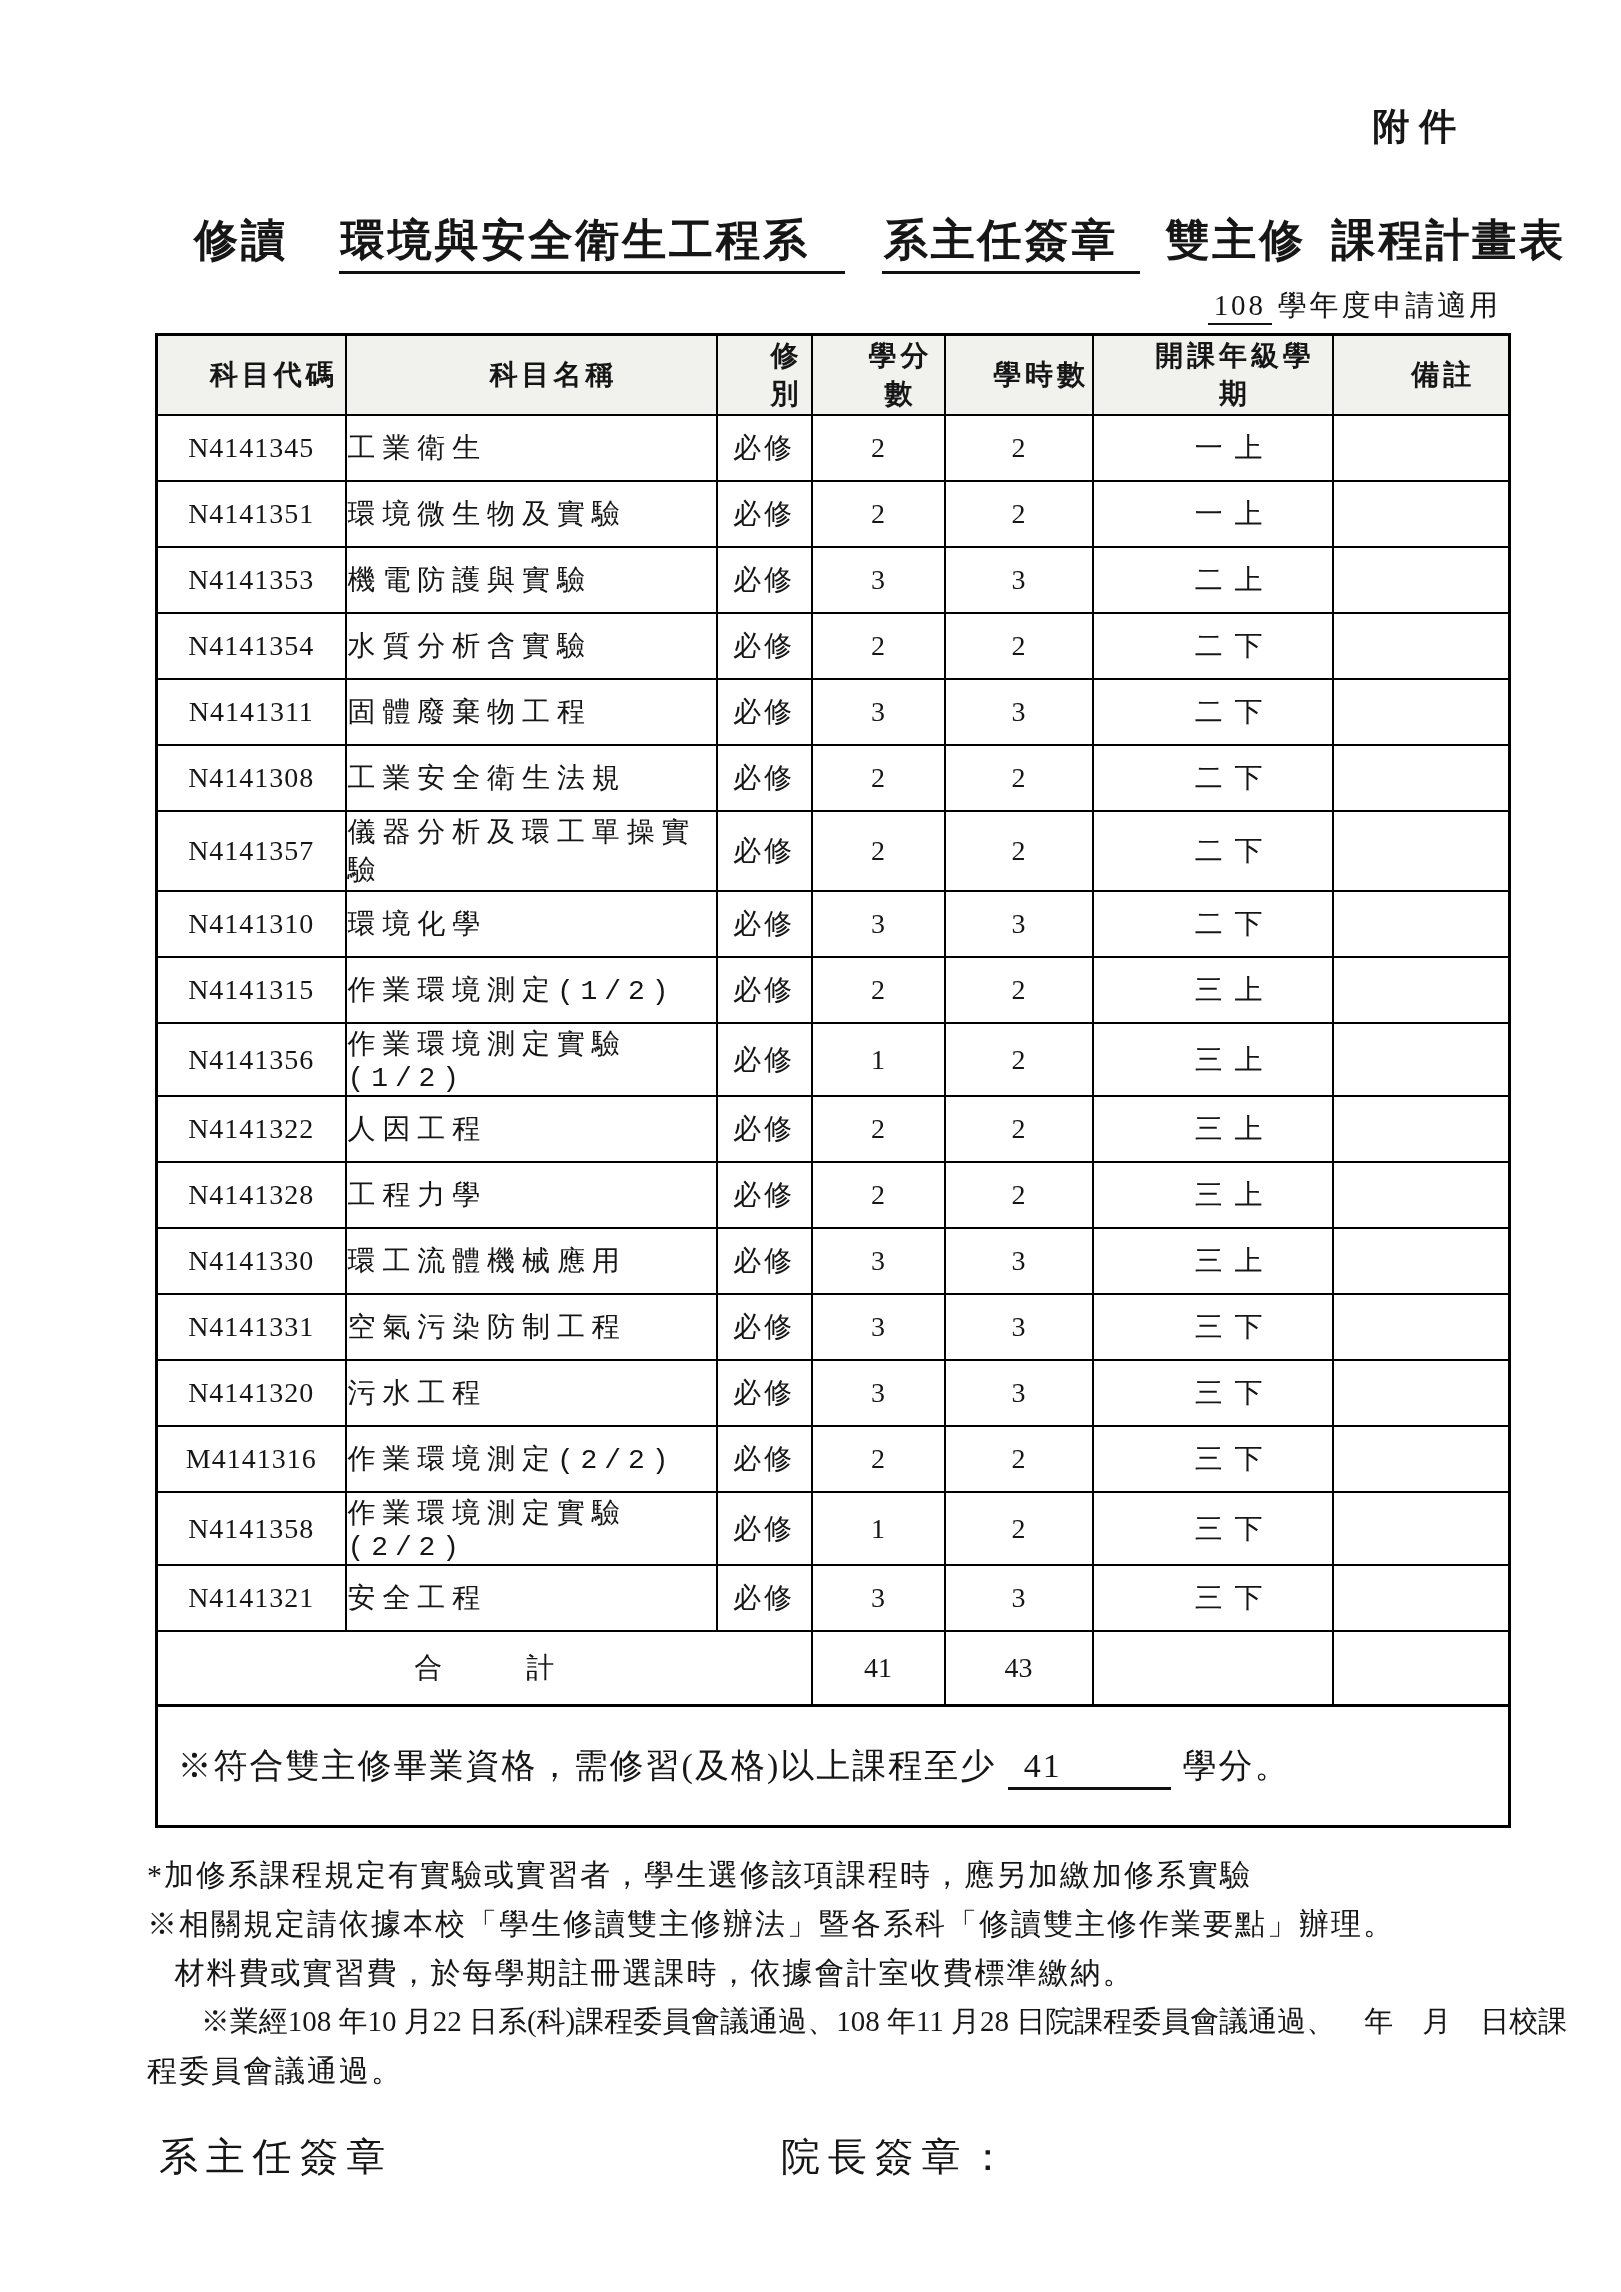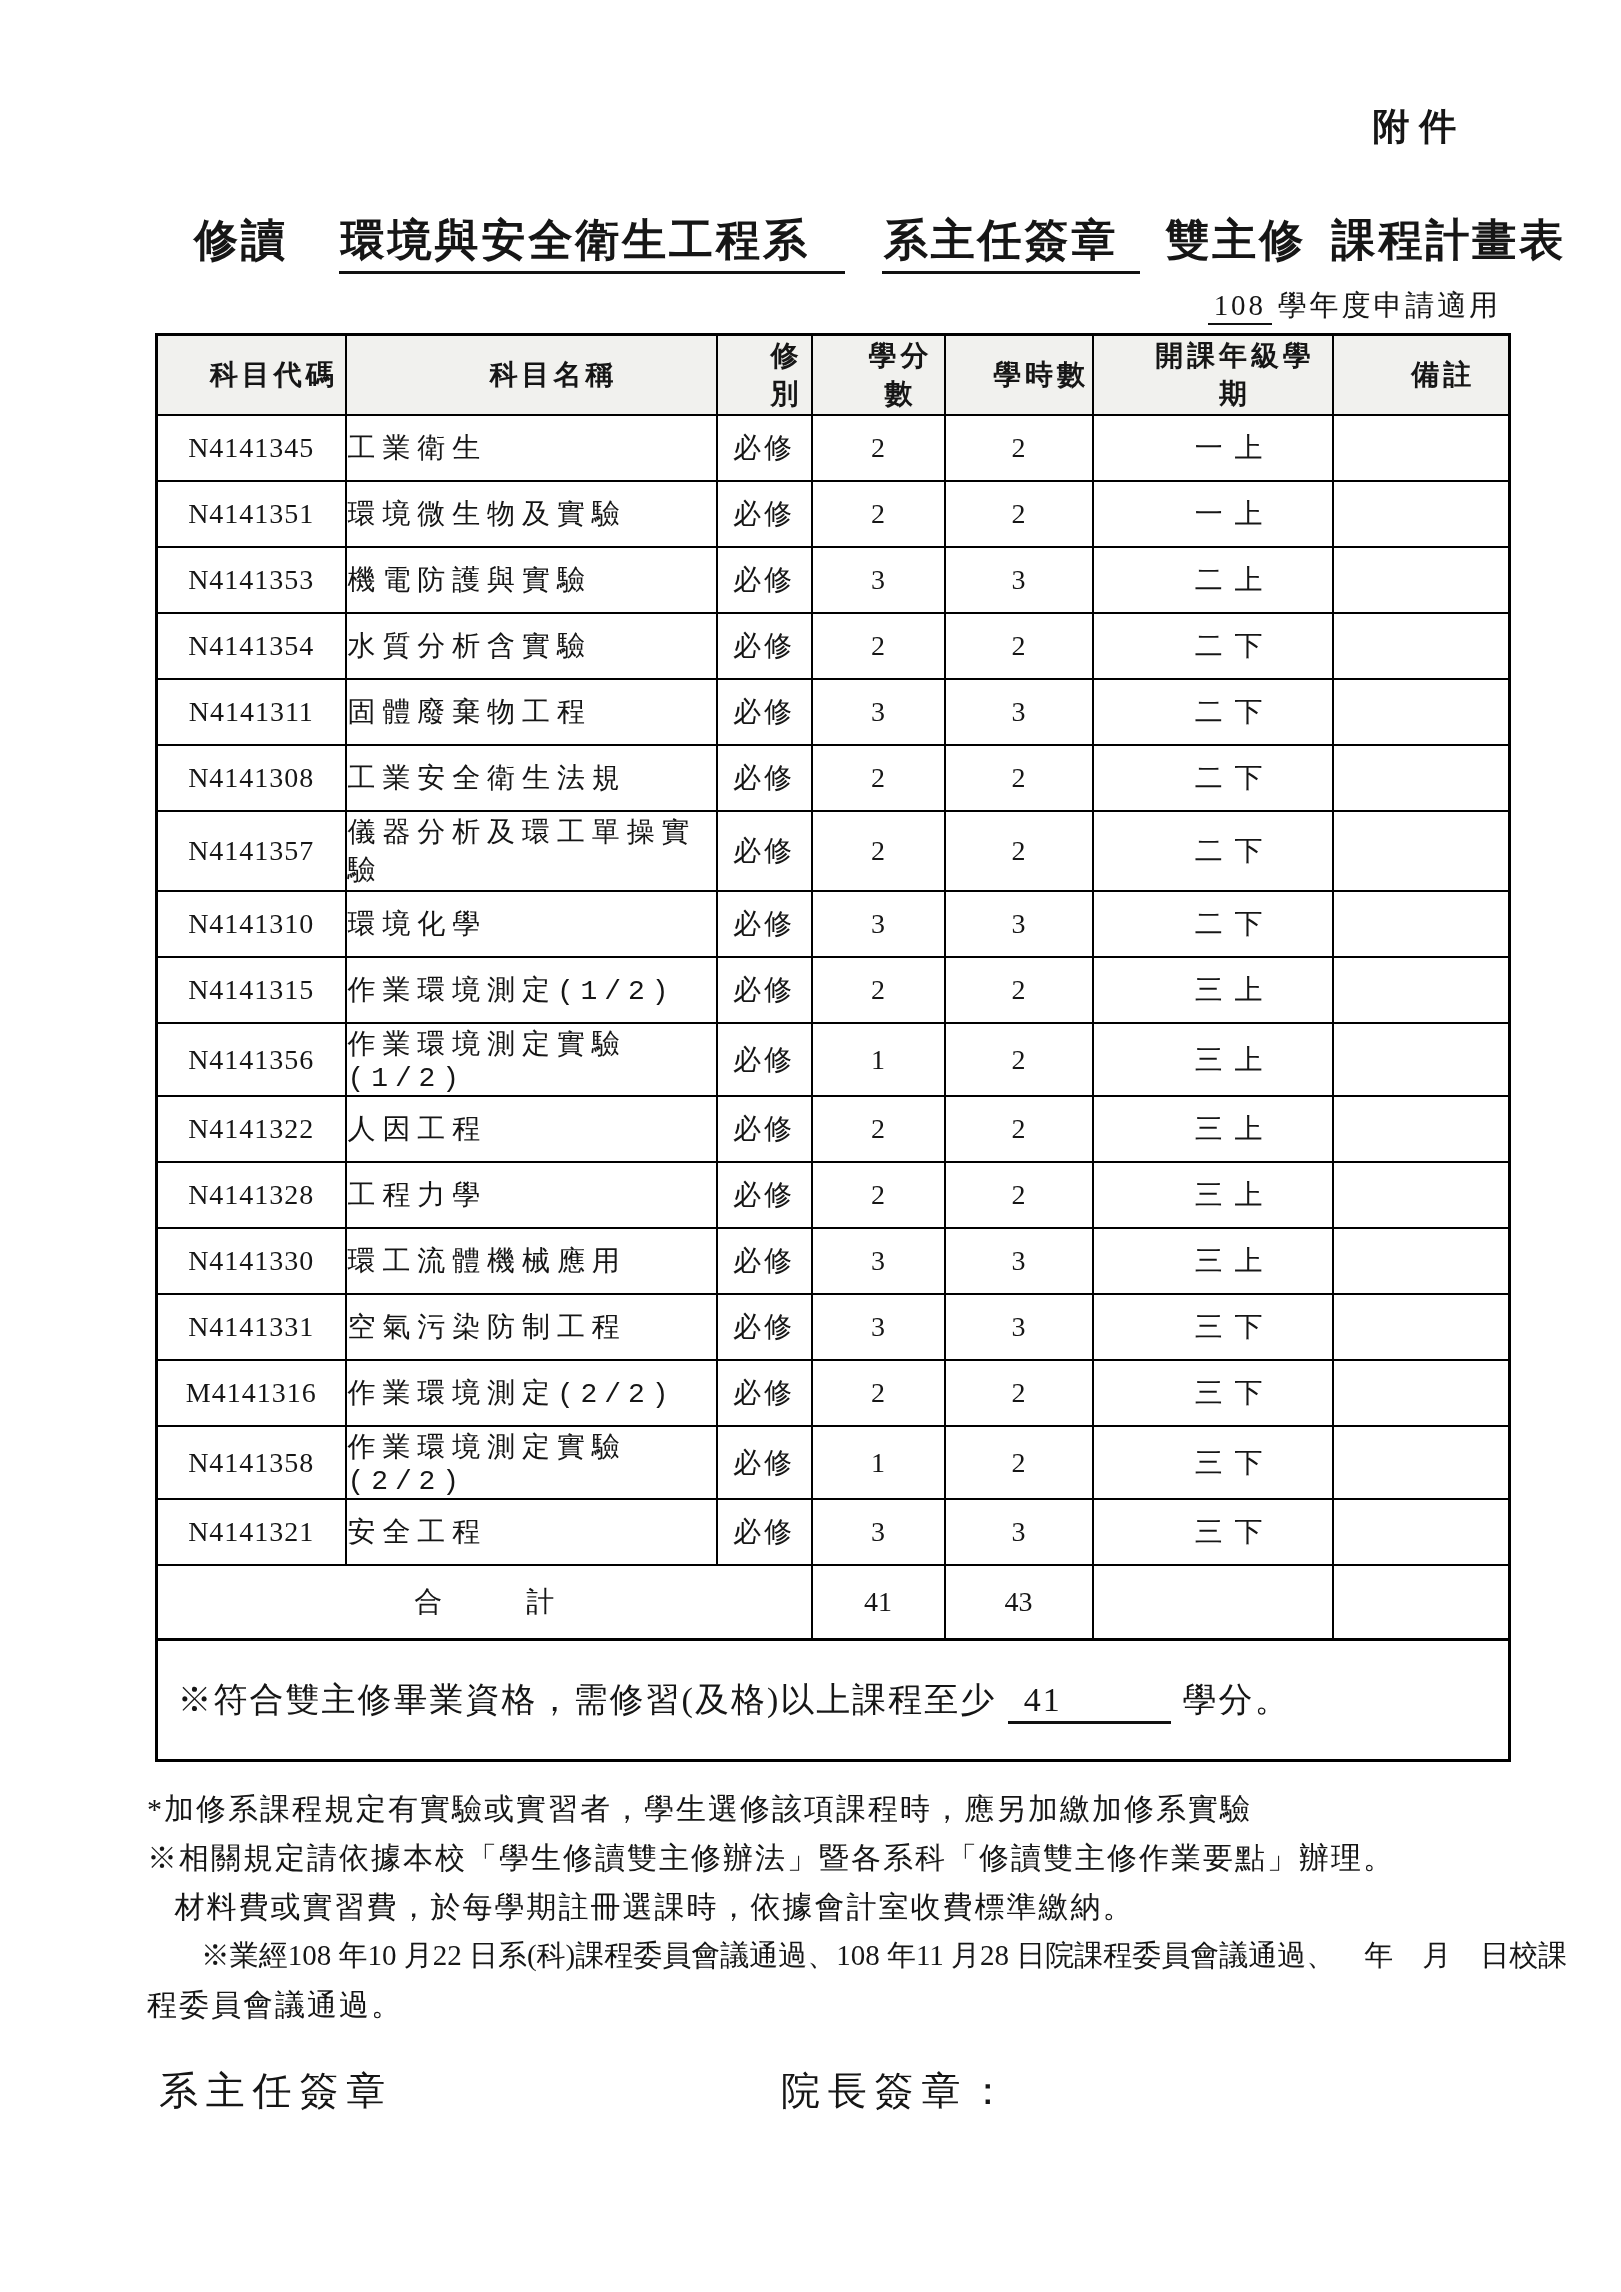--- a/index.html
+++ b/index.html
@@ -283,20 +283,29 @@
   <tr>
     <td class="cell-code">N4141331</td>
     <td class="cell-name">空氣污染防制工程</td>
     <td class="cell-type">必修</td>
     <td class="cell-credits">3</td>
     <td class="cell-hours">3</td>
     <td class="cell-semester">三下</td>
     <td class="cell-note"></td>
   </tr>
 
+  <tr>
+    <td class="cell-code">N4141320</td>
+    <td class="cell-name">污水工程</td>
+    <td class="cell-type">必修</td>
+    <td class="cell-credits">3</td>
+    <td class="cell-hours">3</td>
+    <td class="cell-semester">三下</td>
+    <td class="cell-note"></td>
+  </tr>
 
   <tr>
     <td class="cell-code">M4141316</td>
     <td class="cell-name">作業環境測定(2/2)</td>
     <td class="cell-type">必修</td>
     <td class="cell-credits">2</td>
     <td class="cell-hours">2</td>
     <td class="cell-semester">三下</td>
     <td class="cell-note"></td>
   </tr>

